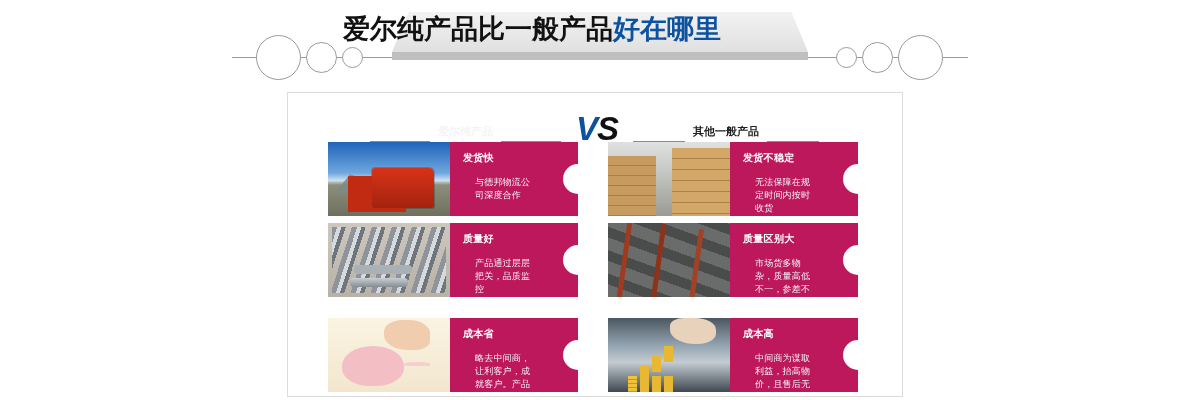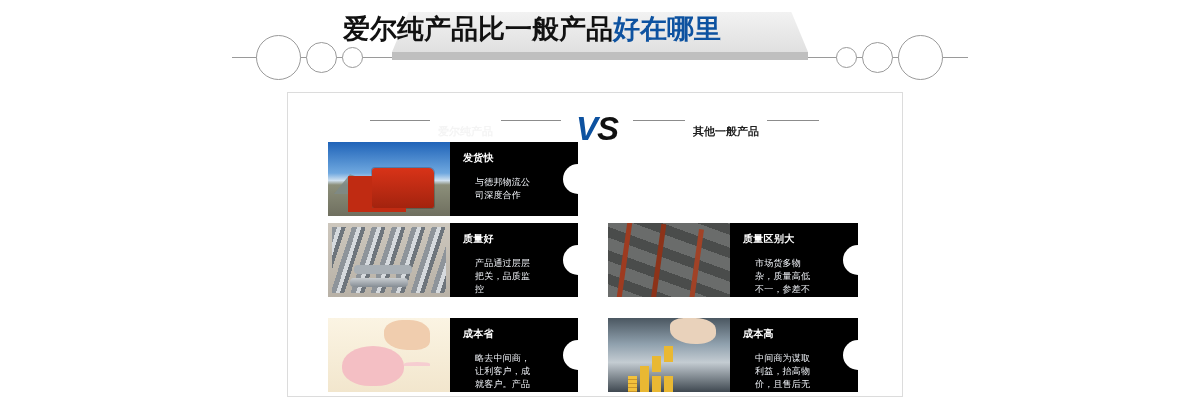--- a/index.html
+++ b/index.html
@@ -126,21 +126,21 @@
     letter-spacing: -1px;
   }
   .vs-word .v { color: #0d52a0; }
   .vs-word .s { color: #111111; }
 
   .side-label {
     position: absolute;
     top: 12px;
     height: 22px;
     display: flex;
-    align-items: flex-start;
+    align-items: flex-end;
     gap: 8px;
     font-size: 11px;
     font-weight: bold;
     line-height: 22px;
     white-space: nowrap;
   }
   .side-label .rule {
     display: block;
     height: 1px;
     background: #8c8c8c;
@@ -185,21 +185,21 @@
   .card-media {
     position: relative;
     width: 122px;
     height: 74px;
     flex: 0 0 122px;
     overflow: hidden;
   }
   .card-body {
     position: relative;
     flex: 1 1 auto;
-    background: #000000;
+    background: #be185d;
     padding: 9px 28px 8px 13px;
     box-sizing: border-box;
     color: #ffffff;
   }
   .card-notch {
     position: absolute;
     right: -15px;
     top: 50%;
     transform: translateY(-50%);
     width: 30px;
@@ -410,20 +410,30 @@
     <div class="card left">
       <div class="card-media">
         <div class="ph ph-truck"></div>
       </div>
       <div class="card-body">
         <p class="card-title">发货快</p>
         <p class="card-desc">与德邦物流公司深度合作</p>
         <span class="card-notch"></span>
       </div>
     </div>
+    <div class="card right">
+      <div class="card-media">
+        <div class="ph ph-warehouse"></div>
+      </div>
+      <div class="card-body">
+        <p class="card-title">发货不稳定</p>
+        <p class="card-desc">无法保障在规定时间内按时收货</p>
+        <span class="card-notch"></span>
+      </div>
+    </div>
   </div>
 
   <div class="row r2">
     <div class="card left">
       <div class="card-media">
         <div class="ph ph-metal"></div>
       </div>
       <div class="card-body">
         <p class="card-title">质量好</p>
         <p class="card-desc">产品通过层层把关，品质监控</p>

